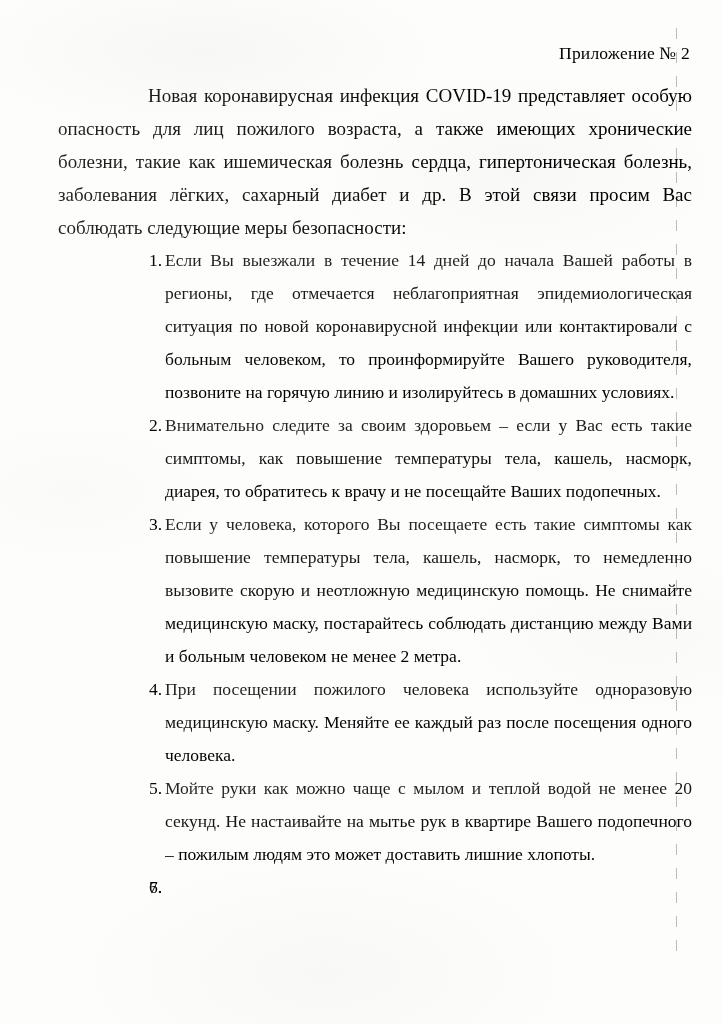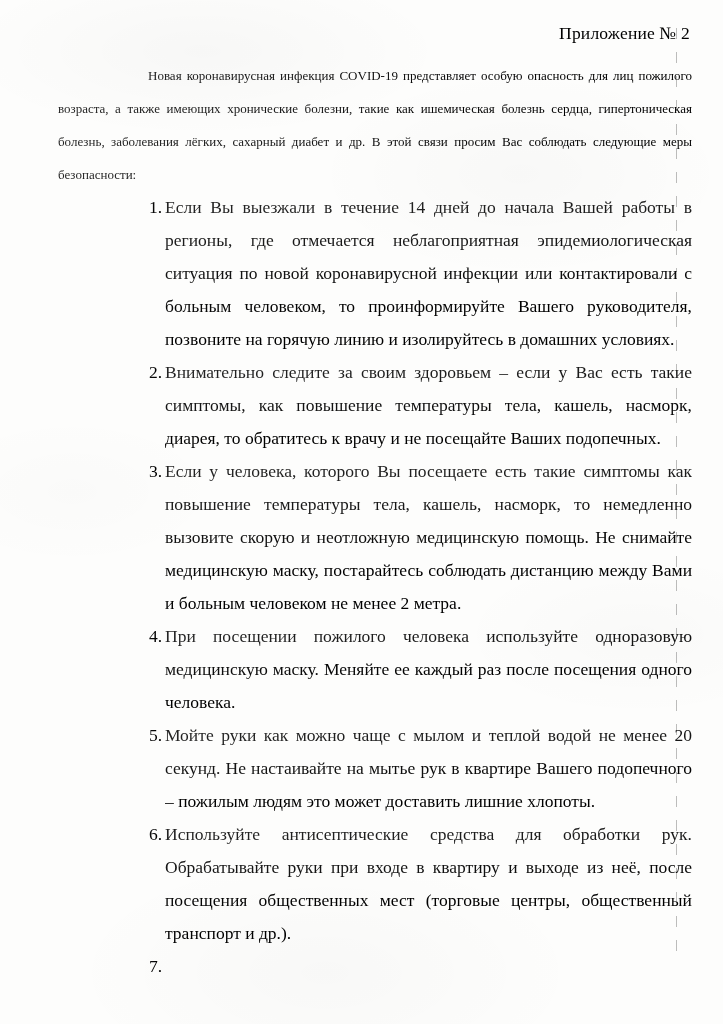--- a/index.html
+++ b/index.html
@@ -54,30 +54,30 @@
     position: absolute;
     left: 58px;
     top: 0;
     width: 634px;
   }
 
   .doc-header {
     text-align: right;
     font-size: 17.5px;
     line-height: 1;
-    padding-top: 25px;
+    padding-top: 45px;
     padding-right: 2px;
     letter-spacing: 0.2px;
     white-space: nowrap;
   }
 
   .intro {
     margin: 0;
     padding-top: 16px;
-    font-size: 13px;
+    font-size: 19px;
     line-height: 33px;
     text-align: justify;
     text-indent: 90px;
     hyphens: none;
   }
 
   ol.measures {
     list-style: none;
     margin: 0;
     padding: 0;
@@ -150,21 +150,20 @@
       <li>
         <span class="marker inkfade">4.</span>
         <span class="inkfade">При посещении пожилого человека используйте одноразовую медицинскую маску. Меняйте ее каждый раз после посещения одного человека.</span>
       </li>
       <li>
         <span class="marker inkfade">5.</span>
         <span class="inkfade">Мойте руки как можно чаще с мылом и теплой водой не менее 20 секунд. Не настаивайте на мытье рук в квартире Вашего подопечного – пожилым людям это может доставить лишние хлопоты.</span>
       </li>
       <li>
         <span class="marker inkfade">6.</span>
-        <span class="inkfade">Используйте антисептические средства для обработки рук. Обрабатывайте руки при входе в квартиру и выходе из неё, после посещения общественных мест (торговые центры, общественный транспорт и др.).</span>
       </li>
       <li>
         <span class="marker inkfade">7.</span>
 
       </li>
     </ol>
 
   </div>
 </div>
 

